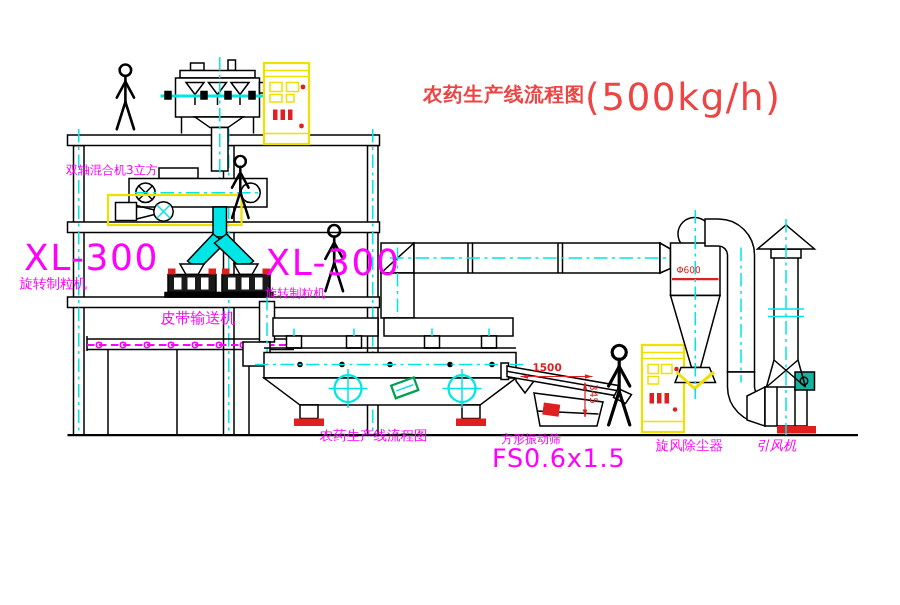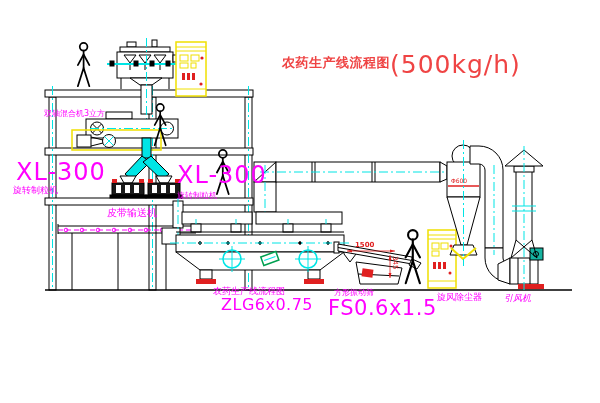--- a/index.html
+++ b/index.html
@@ -3,21 +3,21 @@
 <meta charset="utf-8">
 <style>
   html,body{margin:0;padding:0;background:#fff;}
   #canvas{position:relative;width:600px;height:403px;background:#ffffff;overflow:hidden;
           font-family:"DejaVu Sans","Liberation Sans",sans-serif;}
   svg{position:absolute;left:0;top:0;}
   .label{position:absolute;color:#ff00ff;white-space:nowrap;line-height:1;}
   .lbl-s{font-size:9px;}
   .lbl-xs{font-size:8px;}
   .lbl-model{font-size:24px;letter-spacing:1px;}
-  .lbl-model2{font-size:21px;letter-spacing:0.5px;}
+  .lbl-model2{font-size:17px;letter-spacing:0.5px;}
   .dim{position:absolute;color:#e02020;font-size:7px;white-space:nowrap;line-height:1;}
   #title{position:absolute;left:282px;top:50px;color:#ef4444;white-space:nowrap;text-align:center;}
   #title .t-cn{font-size:13px;font-weight:bold;vertical-align:6px;letter-spacing:0.5px;}
   #title .t-cap{font-size:25px;font-weight:400;letter-spacing:1px;}
   .rot90{transform:rotate(90deg);transform-origin:0 0;}
 </style>
 </head>
 <body>
 
 <div id="canvas">
@@ -299,23 +299,22 @@
   <span class="t-cn">农药生产线流程图</span><span class="t-cap">(500kg/h)</span>
 </div>
 
 <div class="label lbl-xs" style="left:44px;top:110px;text-align:right;">双轴混合机3立方</div>
 <div class="label lbl-model" style="left:16px;top:160px;">XL-300</div>
 <div class="label lbl-s" style="left:13px;top:186px;">旋转制粒机</div>
 <div class="label lbl-model" style="left:177px;top:163px;">XL-300</div>
 <div class="label lbl-xs" style="left:177px;top:192px;">旋转制粒机</div>
 <div class="label" style="left:107px;top:208px;font-size:10px;">皮带输送机</div>
 <div class="label lbl-s" style="left:213px;top:287px;">农药生产线流程图</div>
-<div class="label lbl-model2" style="left:221px;top:297px;font-size:16px;">ZLG6x0.75</div>
 <div class="label" style="left:334px;top:289px;font-size:8px;">方形振动筛</div>
 <div class="label lbl-model2" style="left:328px;top:298px;">FS0.6x1.5</div>
-<div class="label lbl-s" style="left:437px;top:294px;font-family:Liberation Mono, monospace;">旋风除尘器</div>
+<div class="label lbl-s" style="left:437px;top:294px;">旋风除尘器</div>
 <div class="label lbl-s" style="left:504px;top:294px;font-style:italic;">引风机</div>
 
 <div class="dim" style="left:355px;top:242px;font-weight:bold;">1500</div>
 <div class="dim rot90" style="left:398px;top:256px;">345</div>
 <div class="dim" style="left:451px;top:178px;font-size:6px;">Φ600</div>
 
 </div>
 
 </body></html>

